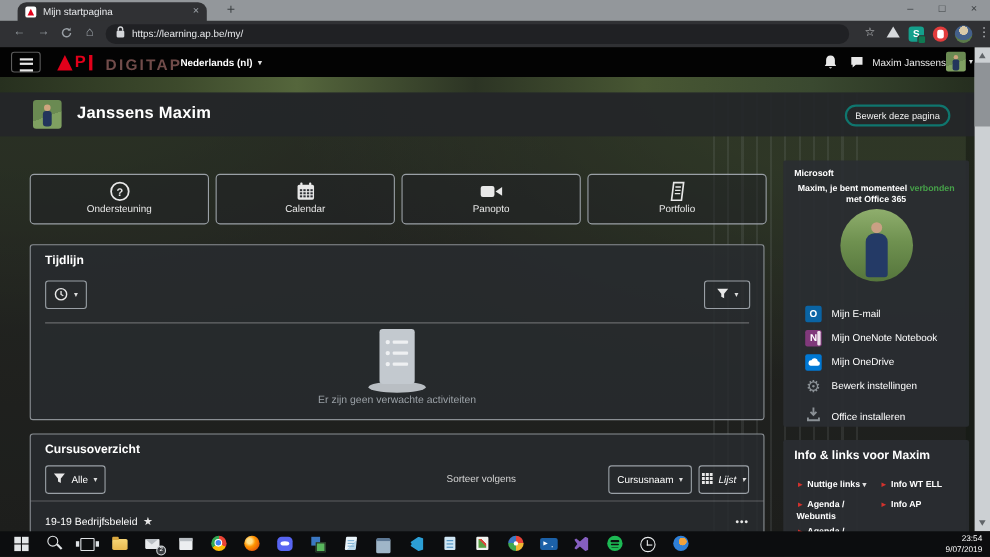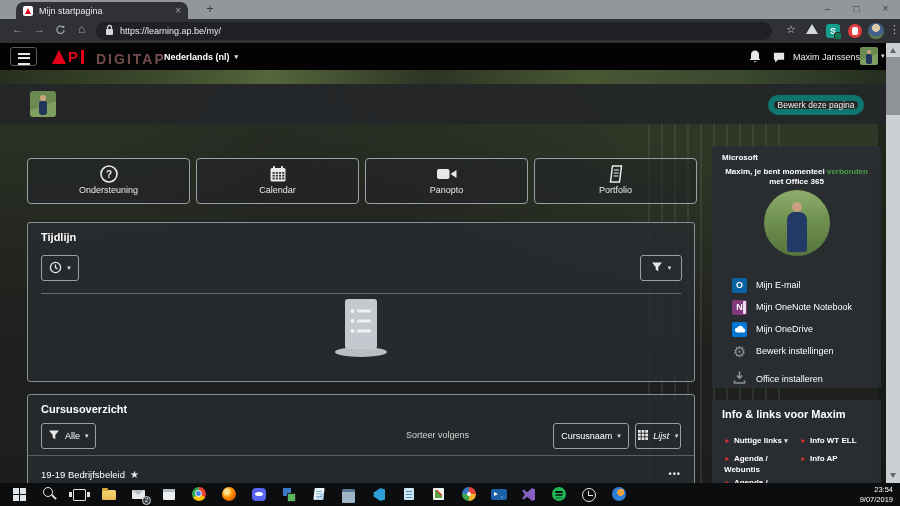--- a/index.html
+++ b/index.html
@@ -81,21 +81,21 @@
     background:linear-gradient(#27301f,#161a15);}
   .overlay{position:absolute;left:0;top:85px;width:900px;height:398px;background:rgba(22,24,23,.35);}
 
   
   .phead{position:absolute;left:0;top:84px;width:900px;height:40px;background:rgba(36,38,41,.93);}
   .avatar-h{position:absolute;left:30px;top:7px;width:26px;height:26px;border-radius:3px;
     background:linear-gradient(160deg,#6a8a52 0 55%,#7fa061 55% 100%);overflow:hidden;}
   .avatar-h::before{content:"";position:absolute;left:10px;top:4px;width:6px;height:6px;border-radius:50%;background:#cfa57e;}
   .avatar-h::after{content:"";position:absolute;left:9px;top:10px;width:8px;height:14px;border-radius:3px;background:#22355c;}
   .ptitle{position:absolute;left:70px;top:10px;color:#fff;font-size:15px;font-weight:bold;letter-spacing:.2px;}
-  .editbtn{position:absolute;left:768px;top:11px;width:96px;height:20px;border:6px solid #0f766e;
+  .editbtn{position:absolute;left:768px;top:11px;width:96px;height:20px;border:2px solid #0f766e;
     border-radius:10px;color:#eee;font-size:8.5px;display:flex;align-items:center;justify-content:center;}
 
   
   .qcard{position:absolute;top:158px;width:163px;height:46px;border:1px solid #9aa0a6;border-radius:4px;
     background:rgba(32,34,38,.55);text-align:center;}
   .qcard .qicon{margin-top:5px;height:20px;display:flex;justify-content:center;align-items:center;}
   .qcard .qlabel{font-size:9px;color:#e8e8e8;margin-top:1px;}
   .q0{left:27px}.q1{left:196px}.q2{left:365px}.q3{left:534px}
 
   
@@ -306,20 +306,21 @@
           <path d="M1.5 2h11v7.5H6L2.8 12.3V9.5H1.5z" fill="#e8e8e8"></path>
         </svg>
     </span>
     <span class="nav-user">Maxim Janssens</span>
     <span class="avatar-nav"></span>
     <span class="caret nav-caret">▾</span>
   </div>
 
   <div class="phead">
     <span class="avatar-h"></span>
+    <span class="ptitle">Janssens Maxim</span>
     <div class="editbtn">
       <span>Bewerk deze pagina</span>
     </div>
   </div>
 
   <div class="qcard q0">
     <div class="qicon">
       <svg width="20" height="20" viewBox="0 0 20 20">
           <circle cx="10" cy="10" r="8" fill="none" stroke="#e8e8e8" stroke-width="1.6"></circle>
           <text x="10" y="13.8" text-anchor="middle" font-size="10" font-weight="bold" fill="#e8e8e8">?</text>
@@ -397,20 +398,21 @@
           <g fill="#eef0f2">
             <circle cx="28.5" cy="14" r="2"></circle>
             <rect x="33" y="12.5" width="14" height="3" rx="1"></rect>
             <circle cx="28.5" cy="24" r="2"></circle>
             <rect x="33" y="22.5" width="14" height="3" rx="1"></rect>
             <circle cx="28.5" cy="34" r="2"></circle>
             <rect x="33" y="32.5" width="14" height="3" rx="1"></rect>
           </g>
         </svg>
     </div>
+    <div class="tl-empty-text">Er zijn geen verwachte activiteiten</div>
   </div>
 
   <div class="card co">
     <span class="ctitle">Cursusoverzicht</span>
     <div class="btn co-allebtn">
       <span>
         <svg width="12" height="12" viewBox="0 0 12 12">
             <path d="M1 1.5h10L7.3 6v4.2L4.7 8.8V6z" fill="#e8e8e8"></path>
           </svg>
       </span>

